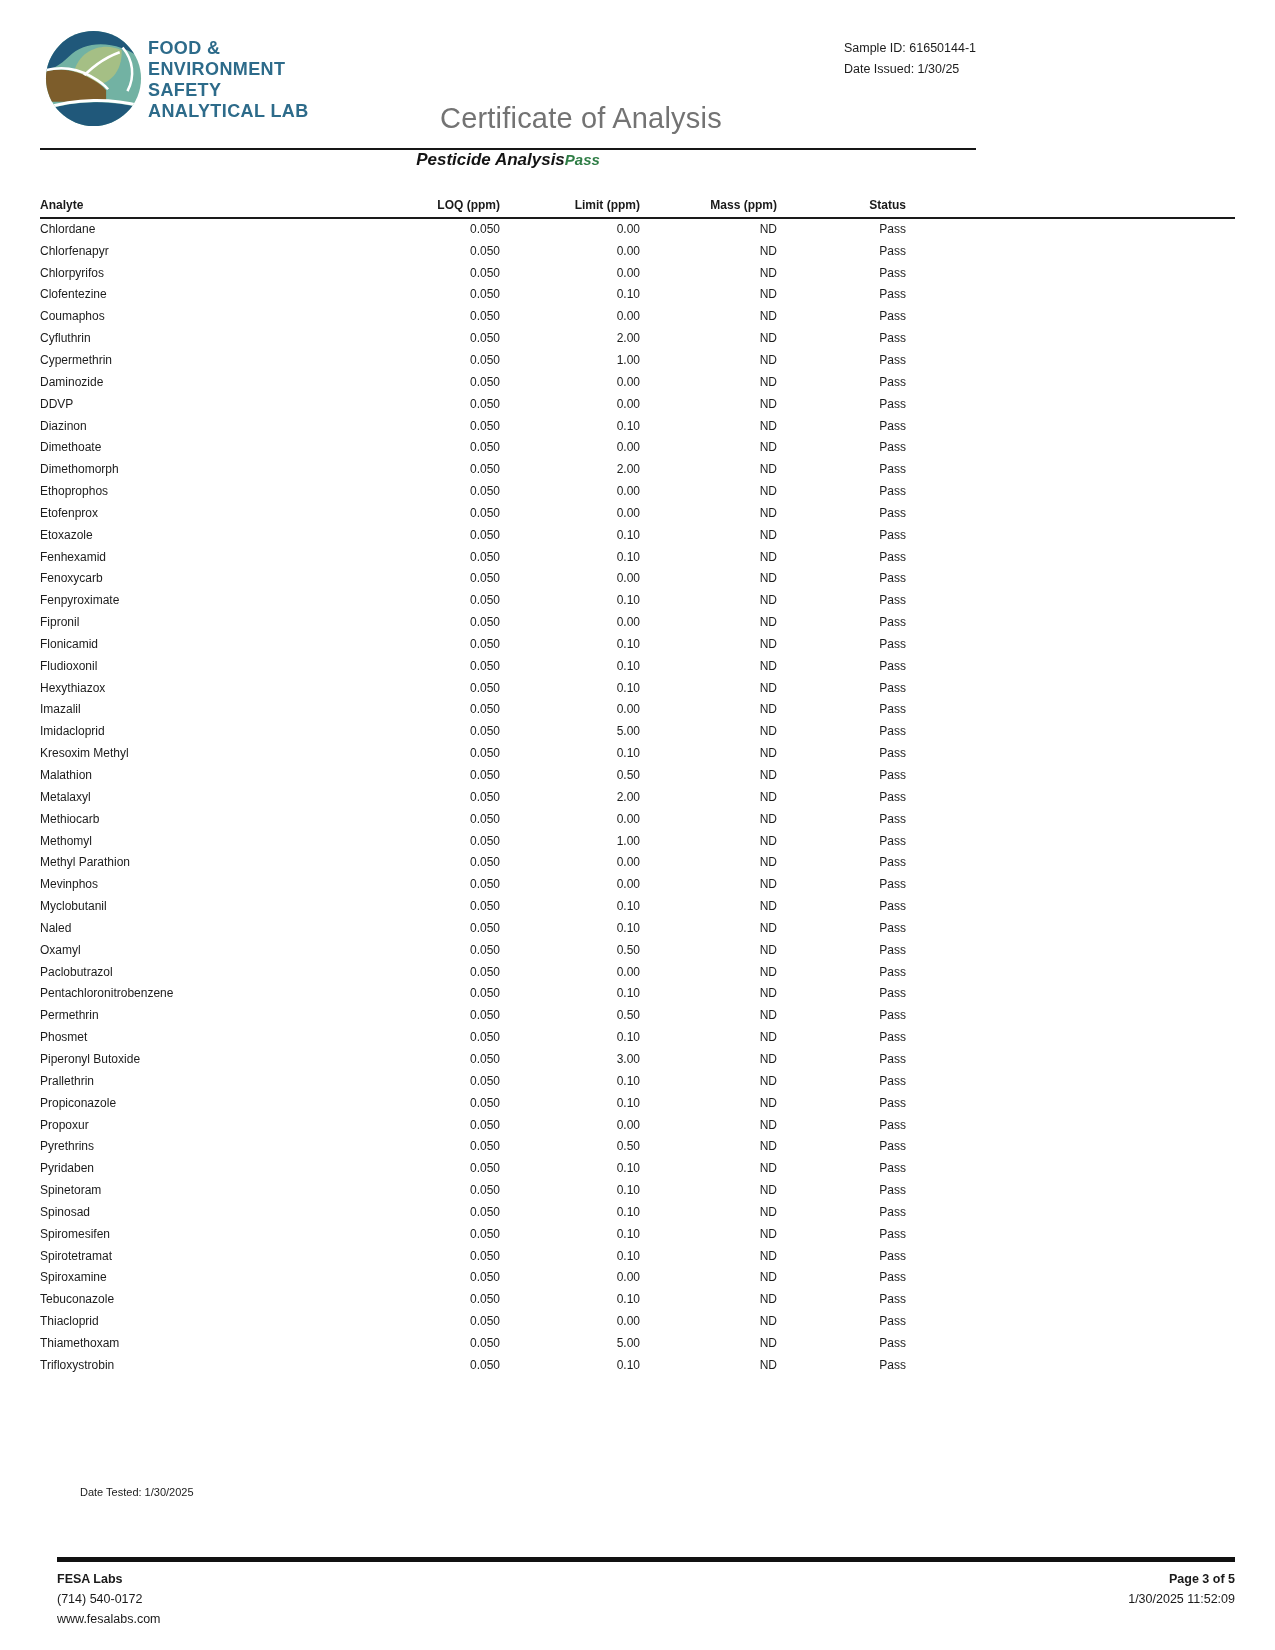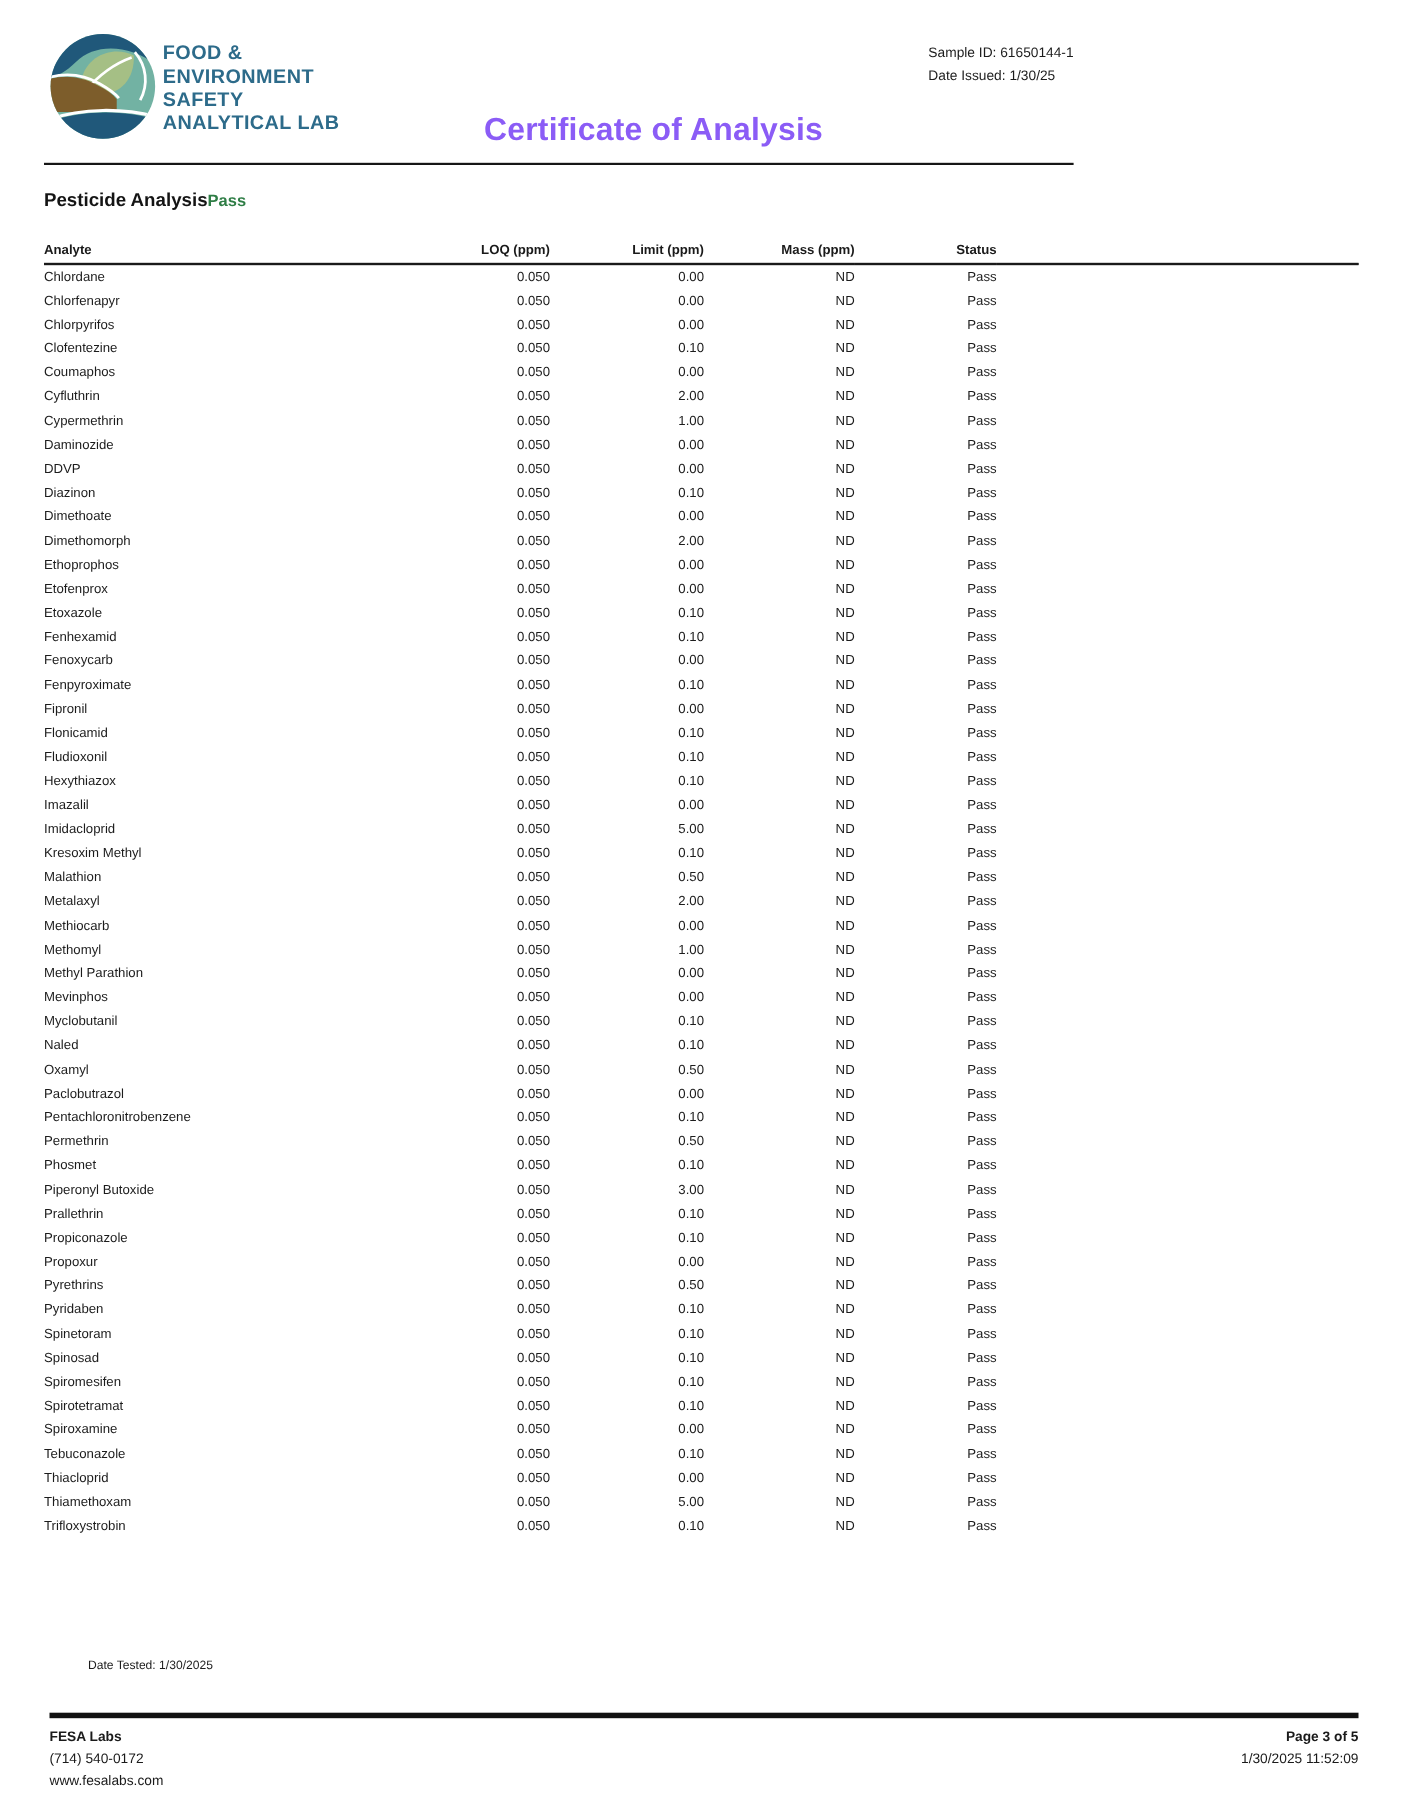--- a/index.html
+++ b/index.html
@@ -47,39 +47,39 @@
     font-size: 18px;
     line-height: 21px;
     font-weight: 600;
     letter-spacing: 0.4px;
   }
   .doc-title {
     position: absolute;
     left: 400px;
     top: 102px;
     font-size: 29px;
-    font-weight: 700;
-    color: #8b5cf6;
+    font-weight: 400;
+    color: #737373;
     letter-spacing: 0.2px;
   }
   .doc-meta {
     position: absolute;
     right: 0;
     top: 38px;
     text-align: left;
     font-size: 12.5px;
     line-height: 21px;
     color: #1c1c1c;
   }
   
   .section-row {
     display: flex;
-    justify-content: flex-start;
+    justify-content: center;
     align-items: baseline;
-    margin-top: 22px;
+    font-style: italic;
   }
   .section-title {
     font-size: 17px;
     font-weight: 700;
     color: #141414;
   }
   .section-status {
     font-size: 15px;
     font-weight: 700;
     color: var(--pass-green);
@@ -114,21 +114,21 @@
   
   .footnote {
     margin-top: 110px;
     font-size: 11px;
     color: #1c1c1c;
     padding-left: 40px;
   }
   
   .footer {
     position: absolute;
-    left: 45px;
+    left: 57px;
     right: 40px;
     top: 1557px;
   }
   .footer-bar {
     height: 5px;
     background: #111111;
   }
   .footer-cols {
     display: flex;
     justify-content: space-between;

